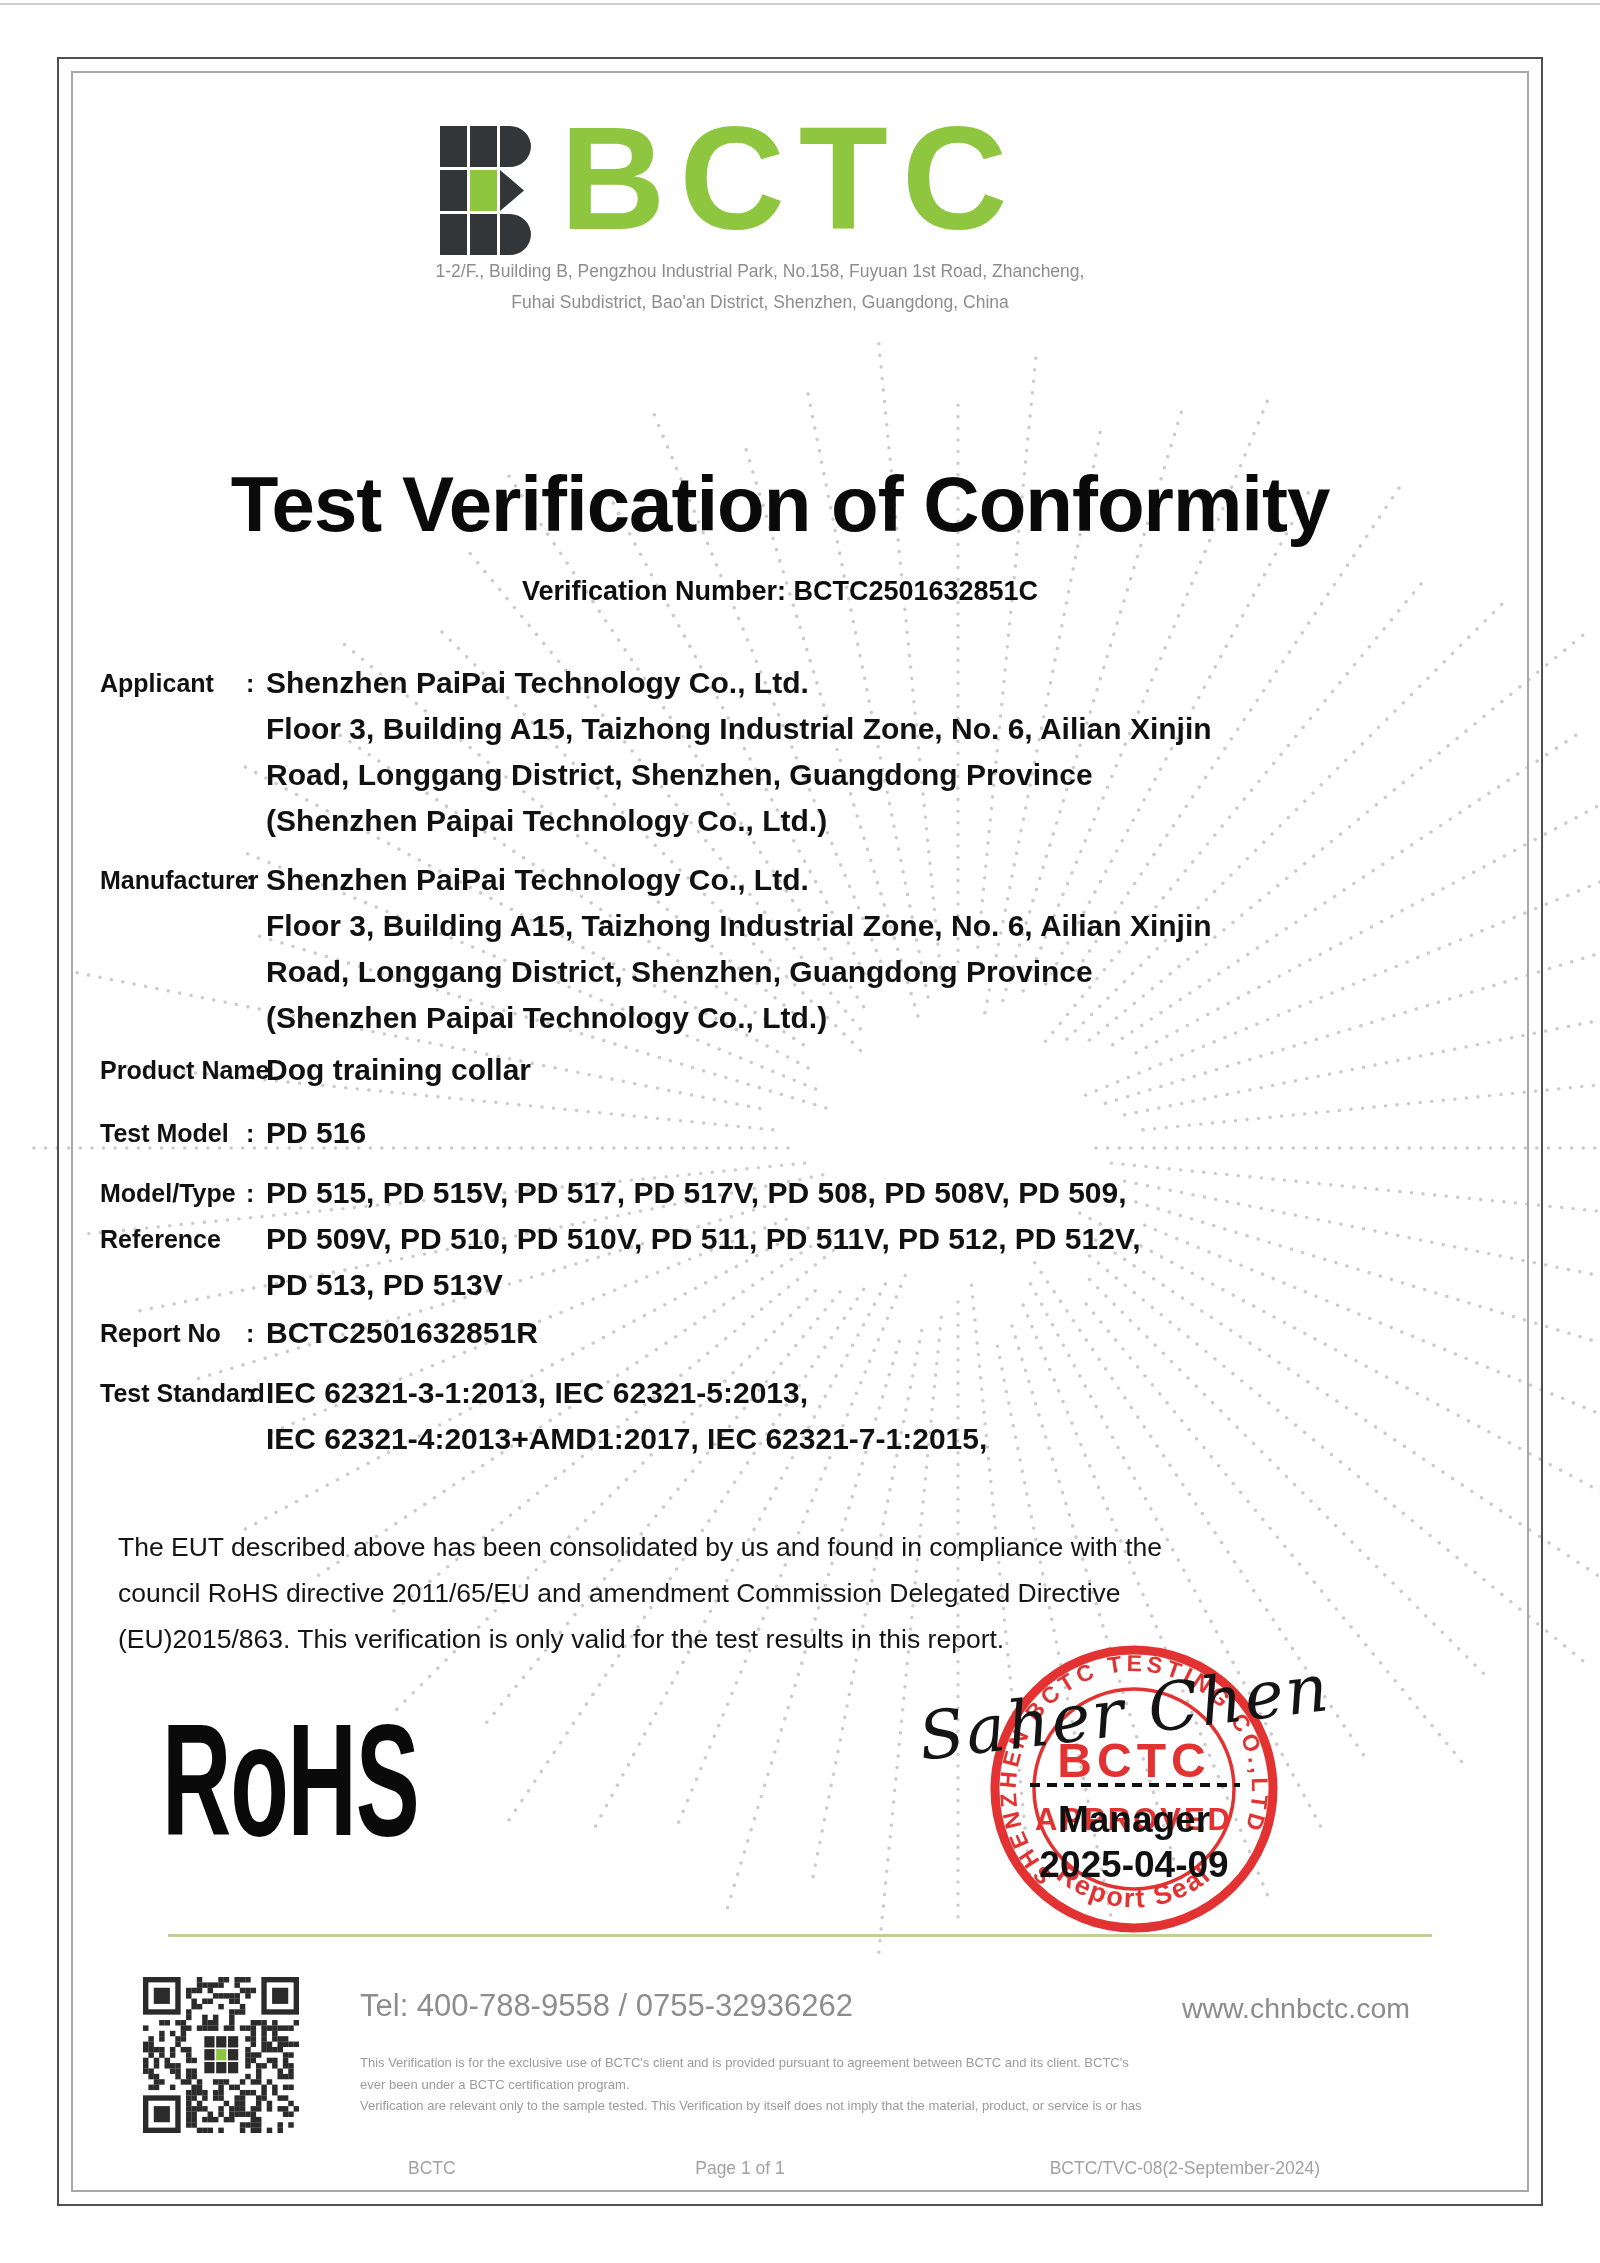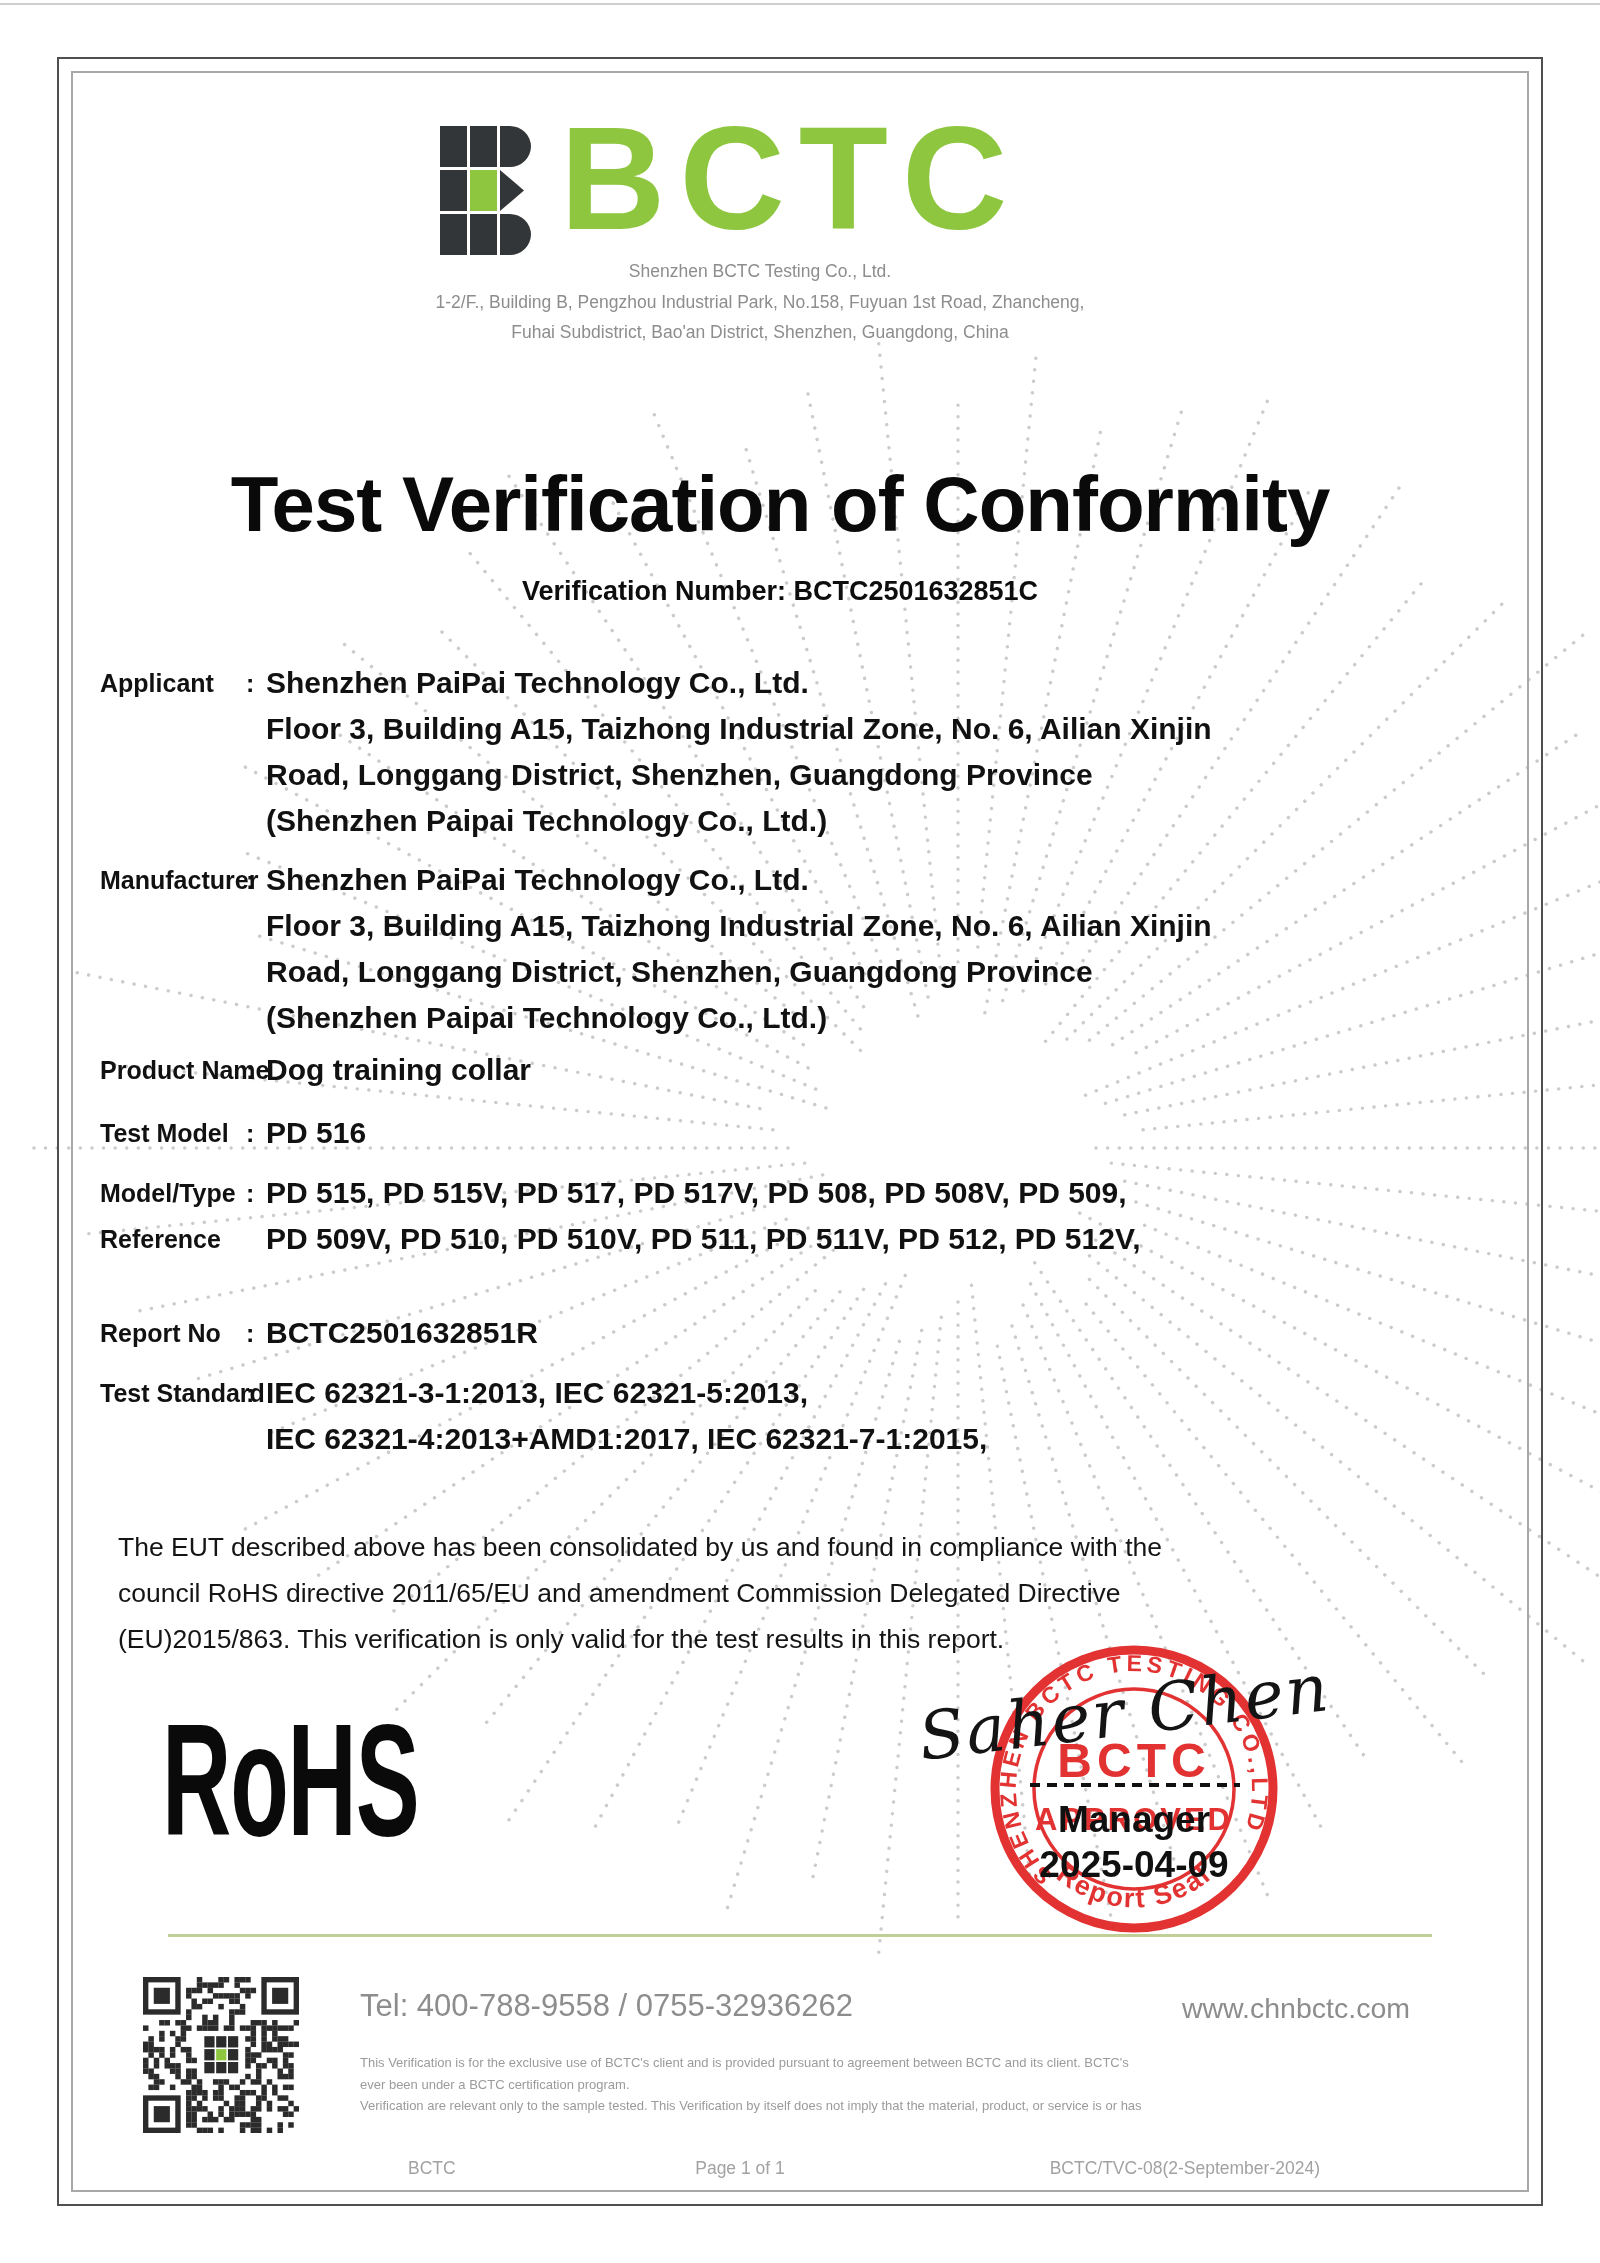--- a/index.html
+++ b/index.html
@@ -147,21 +147,20 @@
     <i></i>
       <i class="green"></i>
       <i class="r-mid"></i>
     <i></i>
       <i></i>
       <i class="r-bot"></i>
   </div>
   <div class="logo-text">BCTC</div>
 
   <div class="addr">
-    <div>Shenzhen BCTC Testing Co., Ltd.</div>
     <div>1-2/F., Building B, Pengzhou Industrial Park, No.158, Fuyuan 1st Road, Zhancheng,</div>
     <div>Fuhai Subdistrict, Bao'an District, Shenzhen, Guangdong, China</div>
   </div>
 
   <div class="title">Test Verification of Conformity</div>
   <div class="vnum">Verification Number: BCTC2501632851C</div>
 
   <div class="frow" style="top:660px">
     <div class="flabel">
         <div>Applicant</div>
@@ -210,20 +209,21 @@
 
   <div class="frow" style="top:1170px">
     <div class="flabel">
       <div>Model/Type</div>
       <div>Reference</div>
     </div>
     <div class="fcolon">:</div>
     <div class="fvalue">
       <div>PD 515, PD 515V, PD 517, PD 517V, PD 508, PD 508V, PD 509,</div>
       <div>PD 509V, PD 510, PD 510V, PD 511, PD 511V, PD 512, PD 512V,</div>
+      <div>PD 513, PD 513V</div>
     </div>
   </div>
 
   <div class="frow" style="top:1310px">
     <div class="flabel">
         <div>Report No</div>
       </div>
     <div class="fcolon">:</div>
     <div class="fvalue">
       <div>BCTC2501632851R</div>

